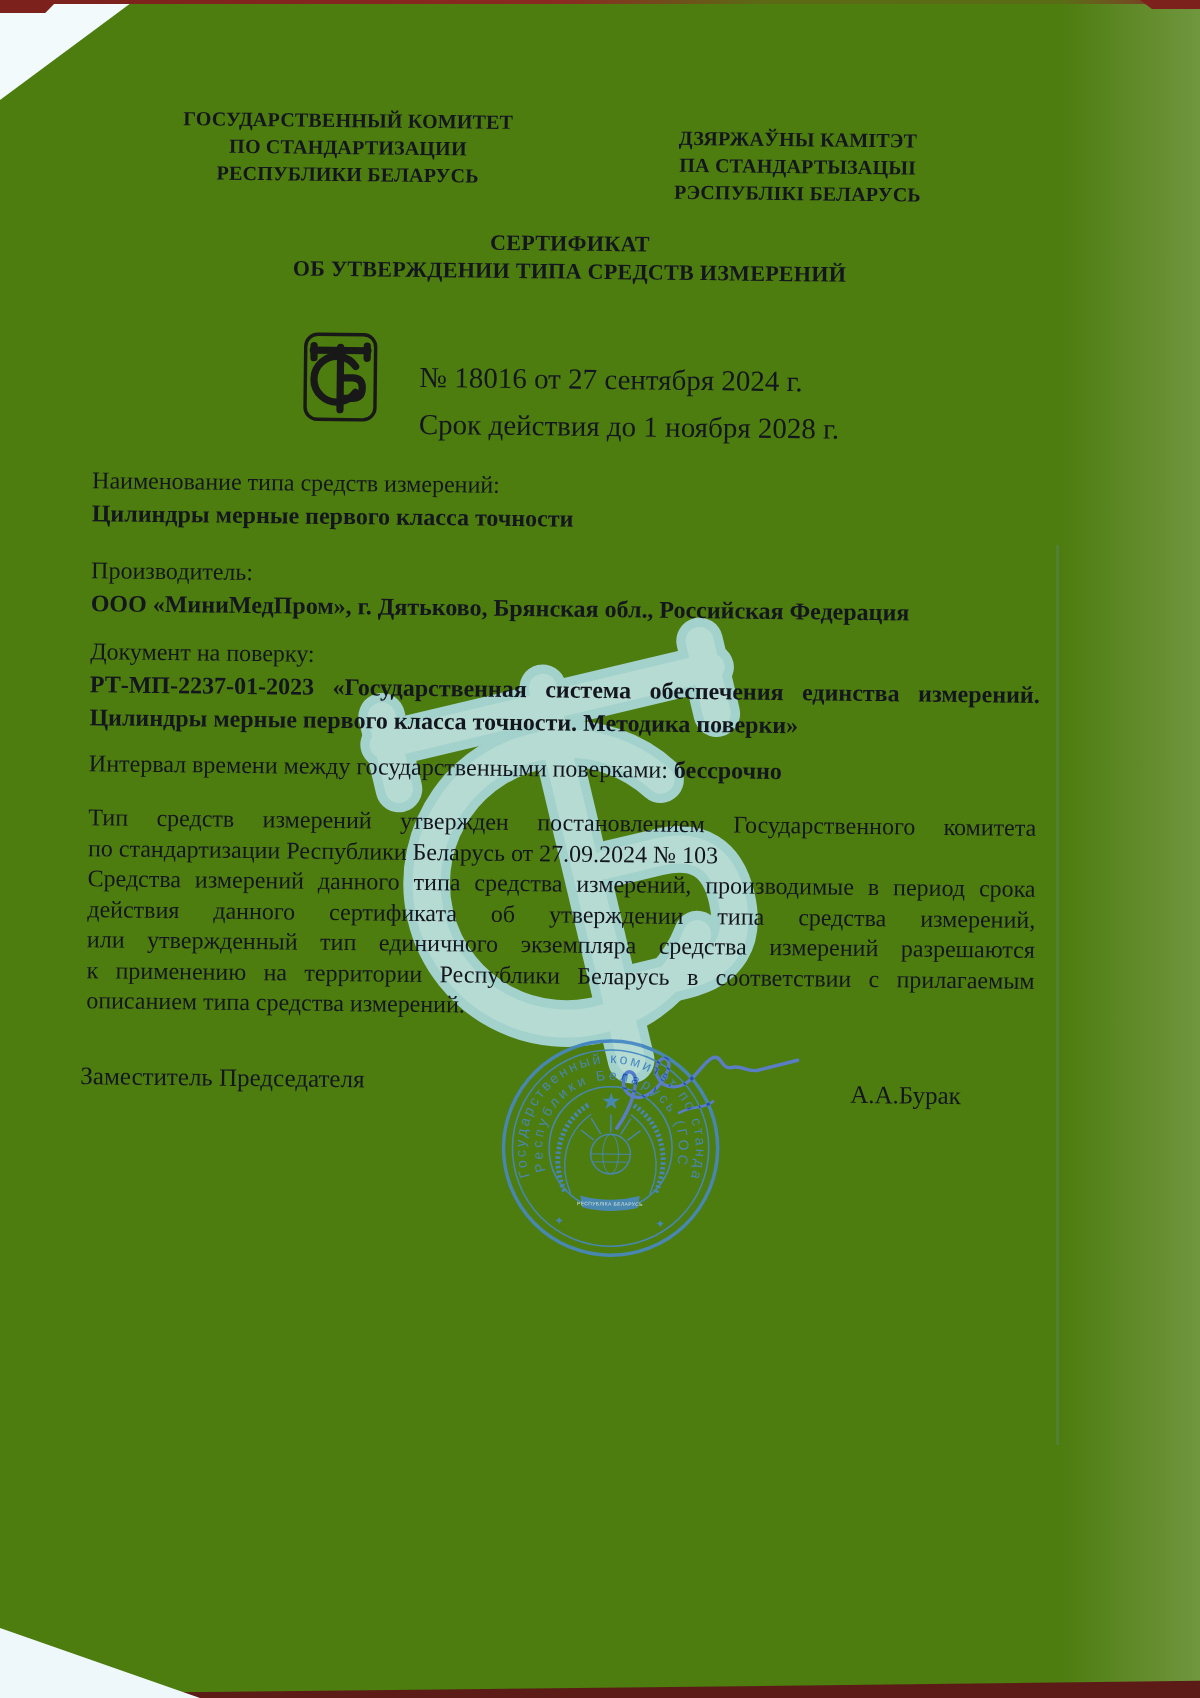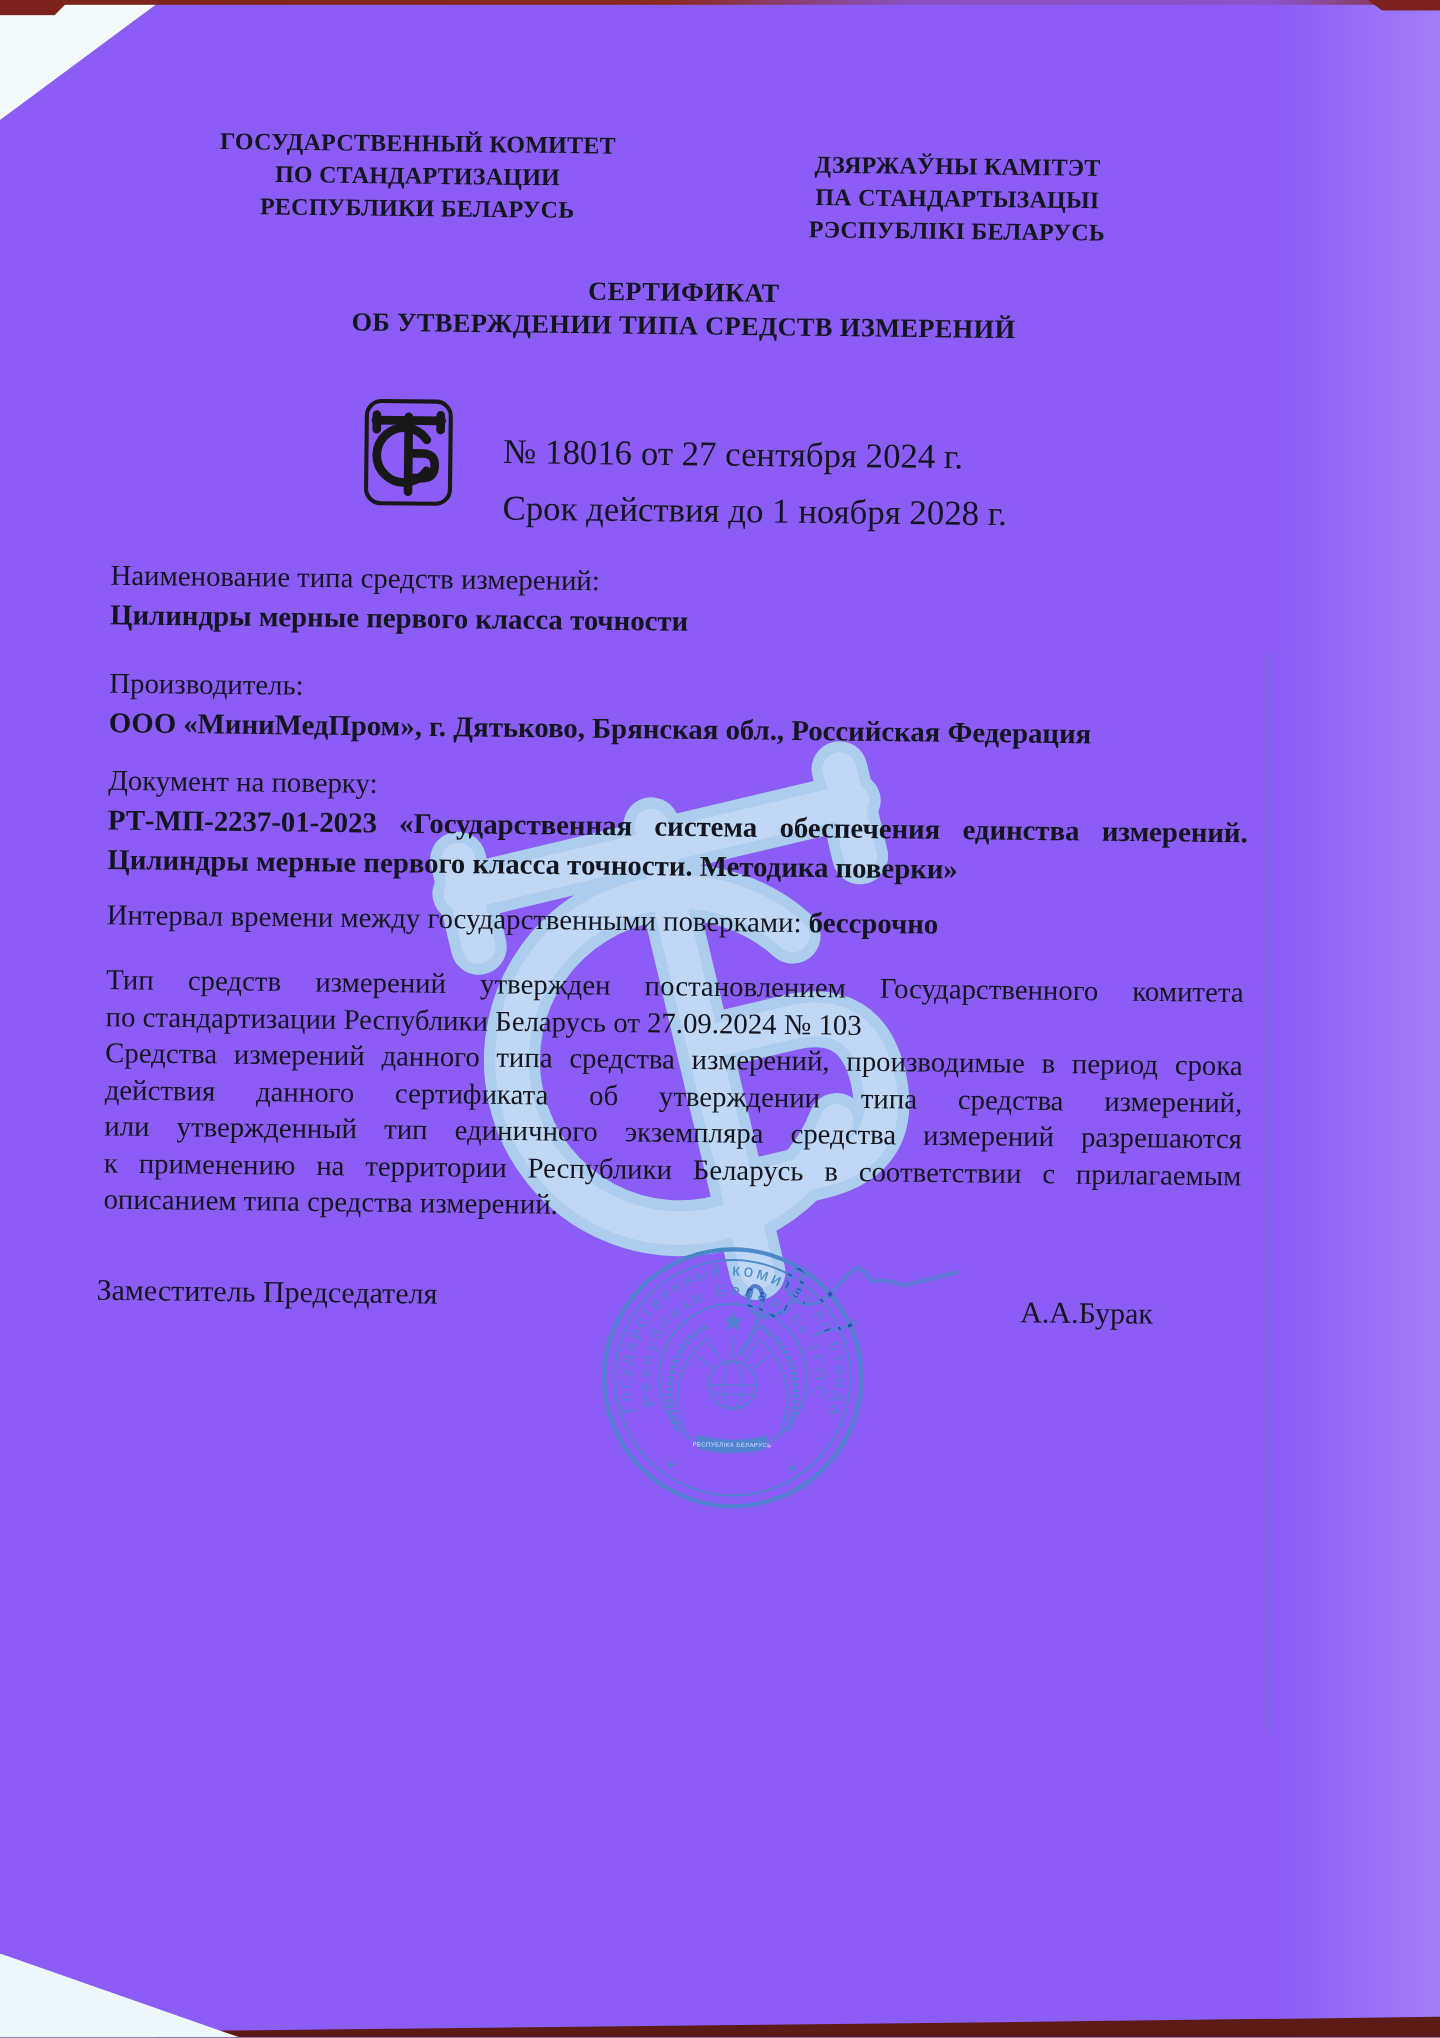--- a/index.html
+++ b/index.html
@@ -1,18 +1,18 @@
 <!DOCTYPE html>
 <html><head>
 <meta charset="utf-8">
 <style>
   html,body { margin:0; padding:0; background:#888; }
   .sheet {
     position:relative; width:1200px; height:1698px; overflow:hidden;
-    background:#8b5cf6;
+    background:#4d7c0f;
     font-family:"Liberation Serif","DejaVu Serif",serif;
     color:#14161f;
   }
   .content { position:absolute; inset:0; transform:rotate(.65deg); transform-origin:600px 850px; }
   .abs { position:absolute; }
 
   
   .wm { left:225px; top:585px; width:720px; height:560px; transform:rotate(-14deg); opacity:.85; z-index:0; }
 
   

